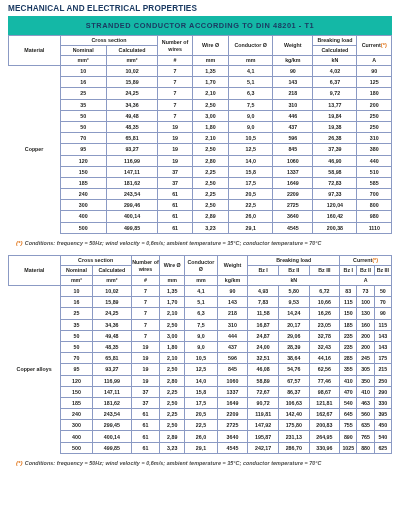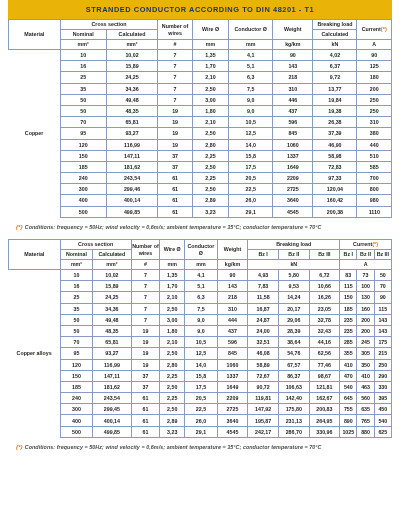--- a/index.html
+++ b/index.html
@@ -26,21 +26,21 @@
     font-weight: bold;
     color: #1b3a62;
     letter-spacing: 0.15px;
     padding: 4px 0 3px 8px;
     text-transform: uppercase;
   }
   .table-block {
     margin: 0 8px 0 8px;
   }
   .band {
-    background: #eab308;
+    background: #14b8a6;
     color: #1b3a62;
     font-size: 7.4px;
     font-weight: bold;
     letter-spacing: 0.55px;
     text-align: center;
     padding: 5px 0 5px 0;
     text-transform: uppercase;
   }
   table.data {
     border-collapse: collapse;
@@ -102,20 +102,21 @@
     font-weight: bold;
     font-size: 5.6px;
   }
   .spacer-1 { height: 9px; }
 </style>
 </head>
 <body>
 
 <div class="page">
 
+  <div class="page-title">MECHANICAL AND ELECTRICAL PROPERTIES</div>
 
   <div class="table-block">
     <div class="band">STRANDED CONDUCTOR ACCORDING TO DIN 48201 - T1</div>
     <table class="data">
       <colgroup>
         <col style="width:13.5%">
           <col style="width:12%">
           <col style="width:13.5%">
         <col style="width:9%">
           <col style="width:9.5%">

